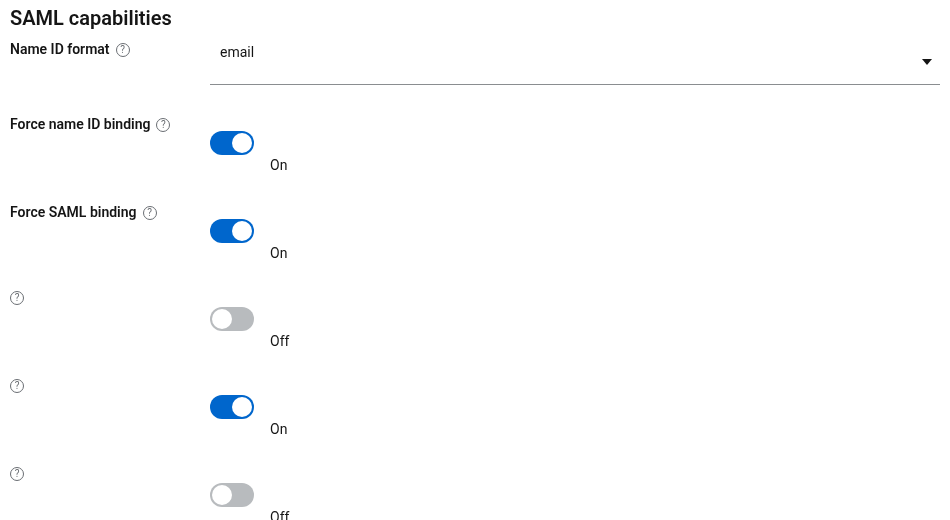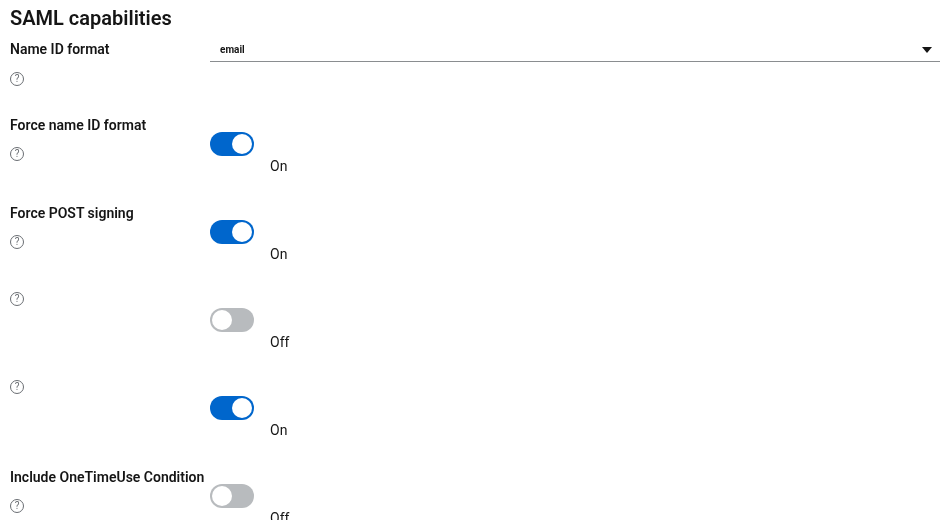--- a/index.html
+++ b/index.html
@@ -23,23 +23,22 @@
     }
     .label-col {
       width: 200px;
       flex-shrink: 0;
       font-size: 14px;
       font-weight: 600;
       line-height: 1.4;
       padding-top: 2px;
       display: flex;
       flex-wrap: wrap;
-      align-items: flex-start;
-      gap: 12px 6px;
-      flex-direction: column;
+      align-items: center;
+      gap: 0 6px;
     }
     .label-col .label-text {
       display: inline;
     }
     .help-icon {
       display: inline-flex;
       align-items: center;
       justify-content: center;
       width: 14px;
       height: 14px;
@@ -56,28 +55,27 @@
       flex: 1;
       display: flex;
       align-items: center;
     }
     .select-wrap {
       flex: 1;
       position: relative;
     }
     .select-input {
       width: 100%;
-      padding: 6px 28px 6px 10px;
-      font-size: 10px;
+      padding: 6px 28px 24px 10px;
+      font-size: 14px;
       border: none;
       border-bottom: 1px solid #8a8d90;
       background: transparent;
       color: #151515;
       display: block;
-      font-weight: bold;
     }
     .select-caret {
       position: absolute;
       right: 8px;
       top: 50%;
       transform: translateY(-50%);
       pointer-events: none;
     }
     .select-caret svg { display:block; }
     .switch {
@@ -126,34 +124,34 @@
         <svg width="10" height="6" viewBox="0 0 10 6">
             <path d="M0 0 L5 6 L10 0 Z" fill="#151515"></path>
           </svg>
       </span>
     </div>
   </div>
 </div>
 
 <div class="form-row">
   <div class="label-col">
-    <span class="label-text">Force name ID format</span>
+    <span class="label-text">Force name ID binding</span>
     <span class="help-icon">?</span>
   </div>
   <div class="control-col">
     <div class="switch on">
       <div class="switch-knob"></div>
     </div>
     <span class="switch-state">On</span>
   </div>
 </div>
 
 <div class="form-row">
   <div class="label-col">
-    <span class="label-text">Force POST signing</span>
+    <span class="label-text">Force SAML binding</span>
     <span class="help-icon">?</span>
   </div>
   <div class="control-col">
     <div class="switch on">
       <div class="switch-knob"></div>
     </div>
     <span class="switch-state">On</span>
   </div>
 </div>
 
@@ -176,21 +174,20 @@
   <div class="control-col">
     <div class="switch on">
       <div class="switch-knob"></div>
     </div>
     <span class="switch-state">On</span>
   </div>
 </div>
 
 <div class="form-row">
   <div class="label-col">
-    <span class="label-text">Include OneTimeUse Condition</span>
     <span class="help-icon">?</span>
   </div>
   <div class="control-col">
     <div class="switch off">
       <div class="switch-knob"></div>
     </div>
     <span class="switch-state">Off</span>
   </div>
 </div>
 

